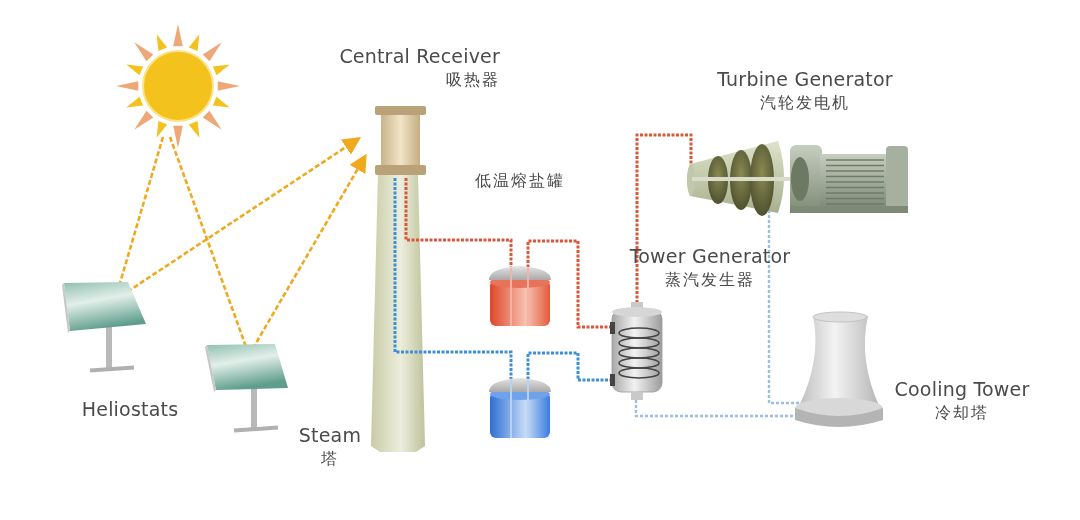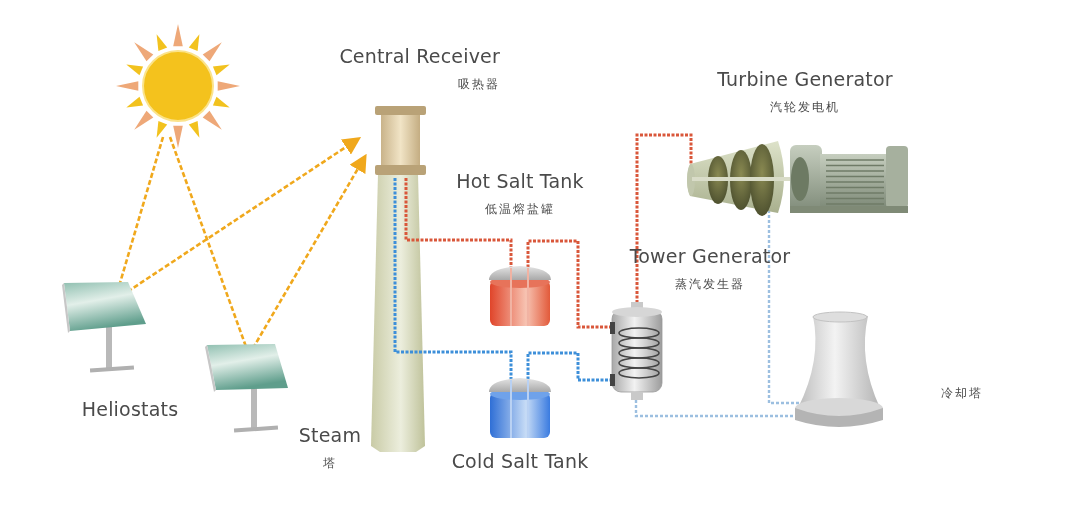--- a/index.html
+++ b/index.html
@@ -1,21 +1,21 @@
 <!DOCTYPE html>
 <html><head>
 <meta charset="utf-8">
 <style>
   html, body { margin: 0; padding: 0; background: #ffffff; }
   body { width: 1080px; height: 520px; position: relative; overflow: hidden;
          font-family: "DejaVu Sans", "Liberation Sans", sans-serif; color: #444; }
   #diagram { position: absolute; left: 0; top: 0; width: 1080px; height: 520px; }
   .lbl { position: absolute; text-align: center; color: #4a4a4a; line-height: 1.25; }
   .lbl .en { font-size: 19px; display: block; white-space: nowrap; letter-spacing: 0.2px; }
-  .lbl .zh { font-size: 12px; display: block; white-space: nowrap; letter-spacing: 2px; margin-top: 8px; }
+  .lbl .zh { font-size: 16px; display: block; white-space: nowrap; letter-spacing: 2px; margin-top: 2px; font-family: Liberation Mono, monospace; }
 </style>
 </head>
 <body>
 
 <svg id="diagram" width="1080" height="520" viewBox="0 0 1080 520" xmlns="http://www.w3.org/2000/svg">
   <defs>
     <linearGradient id="gTower" x1="0" x2="1" y1="0" y2="0">
       <stop offset="0" stop-color="#c9cba6"></stop>
       <stop offset="0.55" stop-color="#eceedd"></stop>
       <stop offset="1" stop-color="#bfc29a"></stop>
@@ -210,32 +210,31 @@
 
 <div class="lbl" style="left:300px; top:45px; width:200px;text-align:right;">
   <span class="en">Central Receiver</span>
   <span class="zh">吸热器</span>
 </div>
 <div class="lbl" style="left:700px; top:68px; width:210px;">
   <span class="en">Turbine Generator</span>
   <span class="zh">汽轮发电机</span>
 </div>
 <div class="lbl" style="left:440px; top:170px; width:160px;">
-  <span class="en">Hot Salt Tank</span>
   <span class="zh">低温熔盐罐</span>
 </div>
 <div class="lbl" style="left:610px; top:245px; width:200px;">
   <span class="en">Tower Generator</span>
   <span class="zh">蒸汽发生器</span>
 </div>
 <div class="lbl" style="left:877px; top:378px; width:170px;">
+  <span class="en">Cooling Tower</span>
   <span class="zh">冷却塔</span>
 </div>
 <div class="lbl" style="left:65px; top:398px; width:130px;">
   <span class="en">Heliostats</span>
 </div>
 <div class="lbl" style="left:290px; top:424px; width:80px;">
   <span class="en">Steam</span>
   <span class="zh">塔</span>
 </div>
 <div class="lbl" style="left:440px; top:450px; width:160px;">
-  <span class="en">Cold Salt Tank</span>
 </div>
 
 </body></html>

